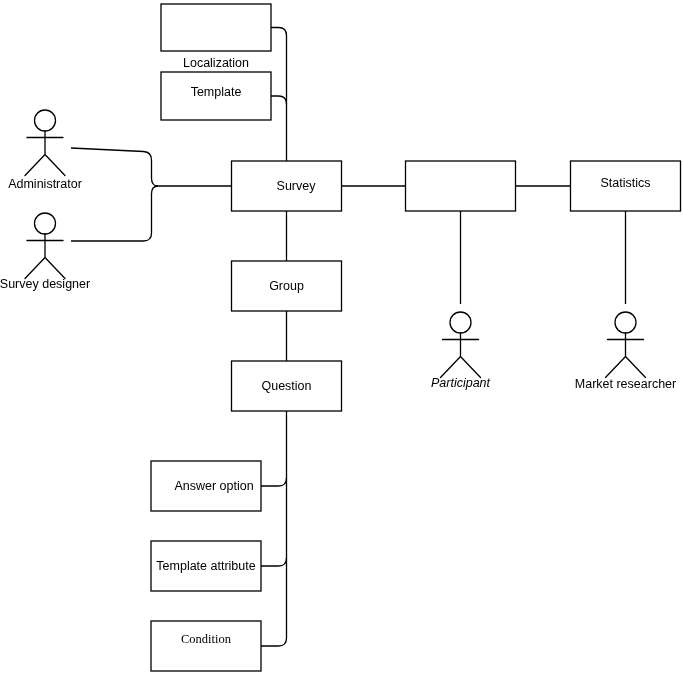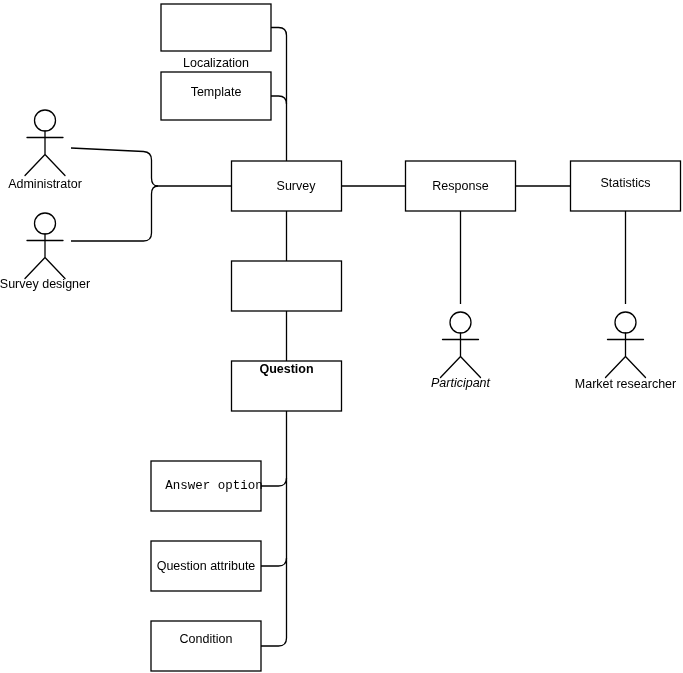--- a/index.html
+++ b/index.html
@@ -97,25 +97,25 @@
       <g>
         <circle cx="625.5" cy="322.5" r="10.5" fill="#ffffff"></circle>
         <path d="M625.5,333 L625.5,356.5 M607.5,339.5 L643.5,339.5 M605.5,377.5 L625.5,356.5 L645.5,377.5"></path>
       </g>
     </g>
   </svg>
 
   <div class="box-label" style="left:161px; top:4px;  width:110px; height:47px;margin-top:36px;">Localization</div>
   <div class="box-label" style="left:161px; top:72px; width:110px; height:40px;">Template</div>
   <div class="box-label" style="left:241px; top:161px; width:110px; height:50px;">Survey</div>
-  <div class="box-label" style="left:405.5px; top:161px; width:110px; height:50px;">Response</div>
   <div class="box-label" style="left:570.5px; top:161px; width:110px; height:45px;text-align:right;">Statistics</div>
-  <div class="box-label" style="left:231.5px; top:344px; width:110px; height:50px;font-weight:bold;">Question</div>
-  <div class="box-label" style="left:151px; top:461px; width:126px; height:50px;font-family:Liberation Mono, monospace;">Answer option</div>
-  <div class="box-label" style="left:151px; top:541px; width:110px; height:50px;">Question attribute</div>
-  <div class="box-label" style="left:151px; top:621px; width:110px; height:37px;">Condition</div>
+  <div class="box-label" style="left:231.5px; top:261px; width:110px; height:50px;">Group</div>
+  <div class="box-label" style="left:231.5px; top:361px; width:110px; height:50px;">Question</div>
+  <div class="box-label" style="left:151px; top:461px; width:126px; height:50px;">Answer option</div>
+  <div class="box-label" style="left:151px; top:541px; width:110px; height:50px;">Template attribute</div>
+  <div class="box-label" style="left:151px; top:621px; width:110px; height:37px;font-family:Liberation Serif, serif;">Condition</div>
 
   <div class="actor-label" style="left:-35px;   top:176px;">Administrator</div>
   <div class="actor-label" style="left:-35px;   top:276px;">Survey designer</div>
   <div class="actor-label" style="left:380.5px; top:375px;font-style:italic;">Participant</div>
   <div class="actor-label" style="left:545.5px; top:376px;">Market researcher</div>
 
 </div>
 
 </body></html>

